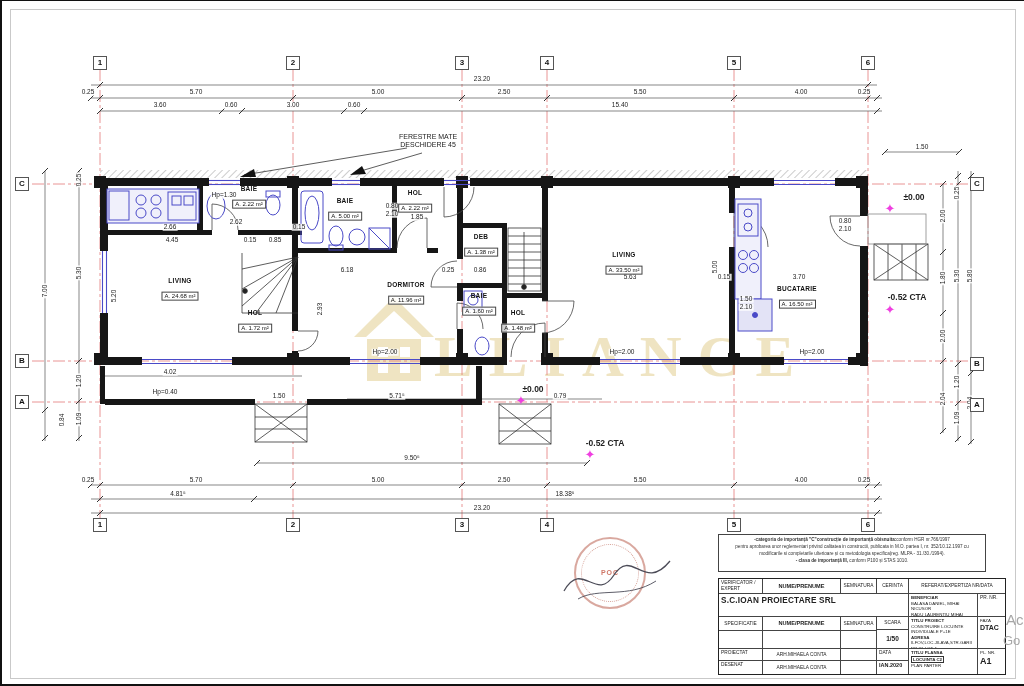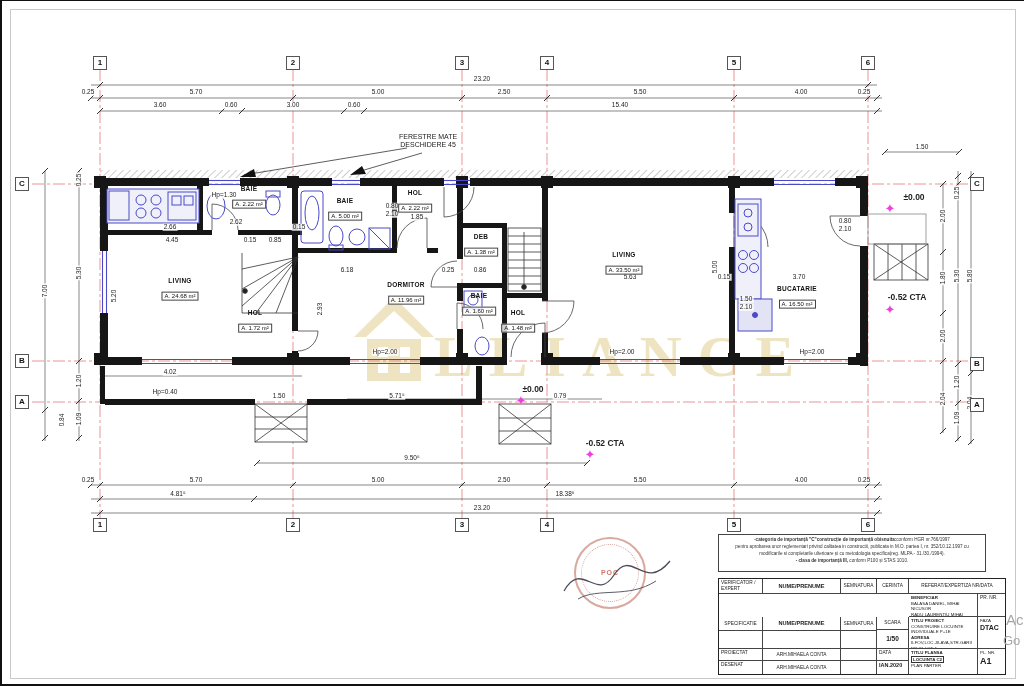--- a/index.html
+++ b/index.html
@@ -425,20 +425,21 @@
     <span class="b" data-interactable="false">- clasa de importanță III,</span><span data-interactable="false"> conform P100 și STAS 1010.</span>
   </div>
 
   <div id="tblock" data-interactable="false">
     <div class="cell" style="left:0;top:0;width:44px;height:15px;" data-interactable="false">VERIFICATOR / EXPERT</div>
     <div class="cell ctr" style="left:44px;top:0;width:78px;height:15px;font-weight:bold;font-size:5.6px;" data-interactable="false">NUME/PRENUME</div>
     <div class="cell ctr" style="left:122px;top:0;width:36px;height:15px;" data-interactable="false">SEMNATURA</div>
     <div class="cell ctr" style="left:158px;top:0;width:32px;height:15px;" data-interactable="false">CERINTA</div>
     <div class="cell ctr" style="left:190px;top:0;width:96px;height:15px;border-right:none;" data-interactable="false">REFERAT/EXPERTIZA NR/DATA</div>
 
+    <div class="cell company" style="left:0;top:15px;width:190px;height:23px;" data-interactable="false">S.C.IOAN PROIECTARE SRL</div>
     <div class="cell" style="left:190px;top:15px;width:69px;height:23px;" data-interactable="false">
       <span class="b lbl" style="font-weight:bold;" data-interactable="false">BENEFICIAR</span><br>
       <span class="lbl" data-interactable="false">BALASA DANIEL, MIHAI NICUSOR</span><br>
       <span class="lbl" data-interactable="false">RADU LAURENTIU MIHAI</span>
     </div>
     <div class="cell" style="left:259px;top:15px;width:27px;height:23px;border-right:none;" data-interactable="false">PR. NR.</div>
 
     <div class="cell ctr" style="left:0;top:38px;width:44px;height:14px;" data-interactable="false">SPECIFICATIE</div>
     <div class="cell ctr" style="left:44px;top:38px;width:78px;height:14px;font-weight:bold;font-size:5.6px;" data-interactable="false">NUME/PRENUME</div>
     <div class="cell ctr" style="left:122px;top:38px;width:36px;height:14px;" data-interactable="false">SEMNATURA</div>

